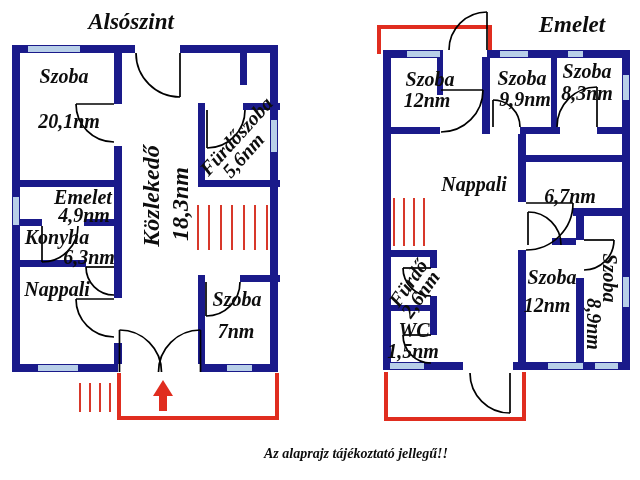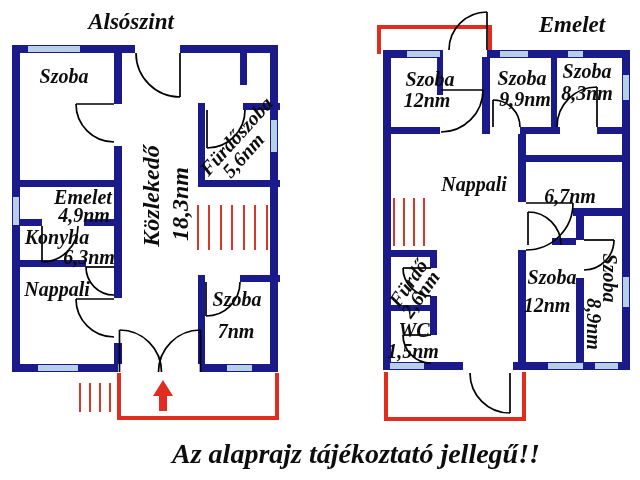--- a/index.html
+++ b/index.html
@@ -8,21 +8,21 @@
   #planSvg{position:absolute;left:0;top:0;}
   .lbl{position:absolute;transform:translate(-50%,-50%);
        font-style:italic;font-weight:bold;font-size:20px;line-height:1;
        color:#0d0d0d;white-space:nowrap;}
   .title{font-size:23px;}
   .big{font-size:24px;}
   .rotccw{transform:translate(-50%,-50%) rotate(-90deg);}
   .rotcw{transform:translate(-50%,-50%) rotate(90deg);}
   .rot48{transform:translate(-50%,-50%) rotate(-48deg);}
   .rot55{transform:translate(-50%,-50%) rotate(-55deg);}
-  .footer{font-size:28px;}
+  .footer{font-size:14px;}
 </style>
 </head>
 <body>
 
 <div id="stage">
 
   <svg id="planSvg" width="640" height="480" viewBox="0 0 640 480">
 
     <g stroke="#e02d1f" stroke-width="4" fill="none">
       <path d="M119,373 L119,418 L277,418 L277,373"></path>
@@ -173,20 +173,21 @@
       <line x1="403" y1="335" x2="431" y2="335"></line> 
         <path d="M403,335 A28 28 0 0 0 431,363"></path>
       <line x1="510" y1="373" x2="510" y2="413"></line> 
         <path d="M510,413 A40 40 0 0 1 470,373"></path>
     </g>
   </svg>
 
   <div class="lbl title" style="left:131px;top:21px">Alsószint</div>
 
   <div class="lbl" style="left:64px;top:76px">Szoba</div>
+  <div class="lbl" style="left:69px;top:121px">20,1nm</div>
 
   <div class="lbl" style="left:83px;top:197px">Emelet</div>
   <div class="lbl" style="left:84px;top:215px">4,9nm</div>
 
   <div class="lbl" style="left:57px;top:237px">Konyha</div>
   <div class="lbl" style="left:89px;top:257px">6,3nm</div>
 
   <div class="lbl" style="left:57px;top:289px">Nappali</div>
 
   <div class="lbl big rotccw" style="left:151px;top:196px">Közlekedő</div>

